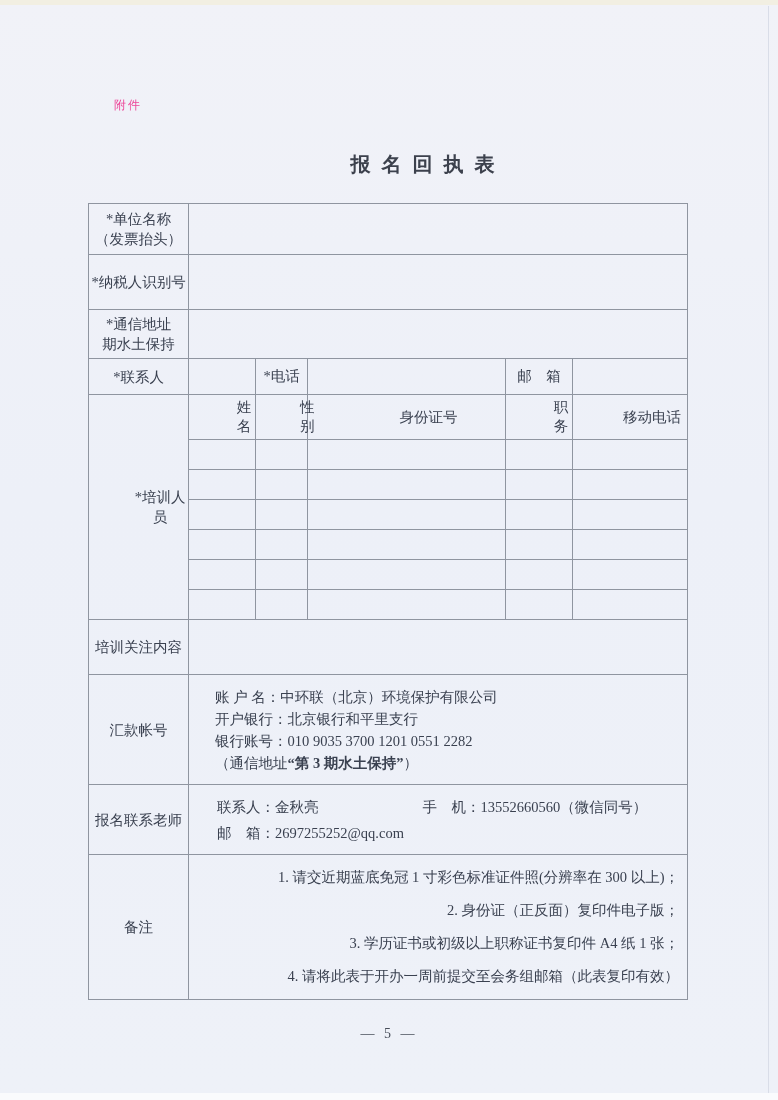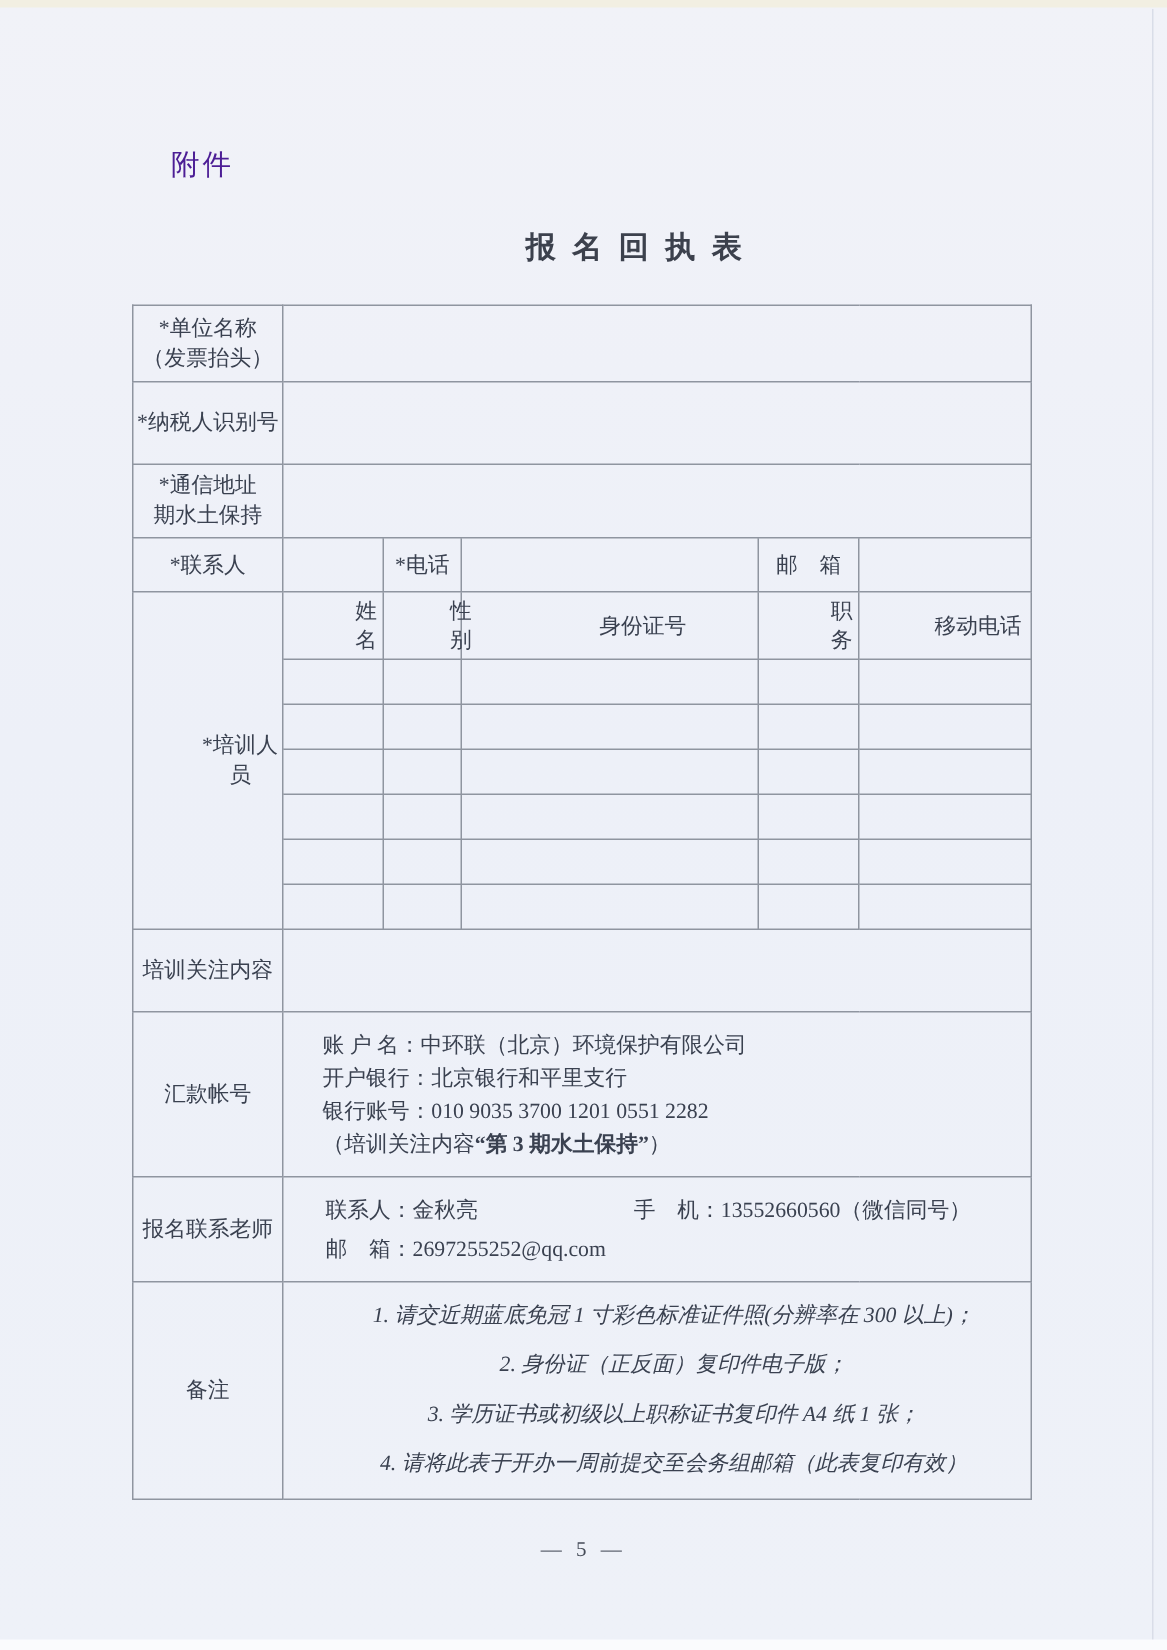--- a/index.html
+++ b/index.html
@@ -11,21 +11,21 @@
   .page{
     position:absolute;inset:0;
     background:linear-gradient(180deg,#f1f2f8 0%,#edf0f8 45%,#eef1f8 100%);
   }
   .scan-top-band{position:absolute;top:0;left:0;width:778px;height:5px;background:#f2efe2;}
   .scan-bottom-band{position:absolute;bottom:0;left:0;width:778px;height:7px;background:#fafbfd;}
   .scan-right-line{position:absolute;top:6px;bottom:0;right:9px;width:1px;background:#d9dde8;}
 
   .attachment{
     position:absolute;left:114px;top:97px;
-    font-size:19px;color:#4c1d95;letter-spacing:2px;font-family:Liberation Serif, serif;
+    font-size:12px;color:#ec4899;letter-spacing:2px;font-family:Liberation Serif, serif;
   }
   .doc-title{
     position:absolute;left:12px;top:151px;width:778px;text-align:center;
   }
   .doc-title span{
     display:inline-block;transform:translateX(23px);
     font-size:20px;font-weight:bold;letter-spacing:3px;color:#3c414d;
   }
 
   .form-wrap{position:absolute;left:88px;top:203px;}
@@ -45,21 +45,21 @@
   tr.r-empty td{height:29px;}
   tr.r-focus td{height:50px;}
   tr.r-remit td{height:105px;}
   tr.r-teacher td{height:65px;}
   tr.r-remarks td{height:140px;}
 
   .cell-center{text-align:center;}
   .remit-block{padding:7px 8px 7px 26px;line-height:22px;text-align:left;}
   .teacher-block{padding:6px 8px 6px 28px;line-height:26px;text-align:left;}
   .teacher-mobile{display:inline-block;margin-left:104px;}
-  .remarks-block{padding:6px 8px 6px 30px;line-height:33px;text-align:center;font-style:italic;}
+  .remarks-block{padding:6px 8px 6px 30px;line-height:33px;text-align:right;}
   .bold{font-weight:bold;}
 
   .page-number{
     position:absolute;left:0;top:1026px;width:778px;text-align:center;
     font-size:14px;color:#464c58;letter-spacing:3px;
   }
 </style>
 </head>
 <body>
 
@@ -173,21 +173,21 @@
       <td colspan="5"></td>
     </tr>
 
     <tr class="r-remit">
       <td class="lbl">汇款帐号</td>
       <td colspan="5">
         <div class="remit-block">
           <div>账 户 名：中环联（北京）环境保护有限公司</div>
           <div>开户银行：北京银行和平里支行</div>
           <div>银行账号：010 9035 3700 1201 0551 2282</div>
-          <div><span>（培训关注内容</span><span class="bold">“第 3 期水土保持”</span><span>）</span></div>
+          <div><span>（通信地址</span><span class="bold">“第 3 期水土保持”</span><span>）</span></div>
         </div>
       </td>
     </tr>
 
     <tr class="r-teacher">
       <td class="lbl">报名联系老师</td>
       <td colspan="5">
         <div class="teacher-block">
           <div><span>联系人：金秋亮</span><span class="teacher-mobile">手　机：13552660560（微信同号）</span></div>
           <div>邮　箱：2697255252@qq.com</div>

